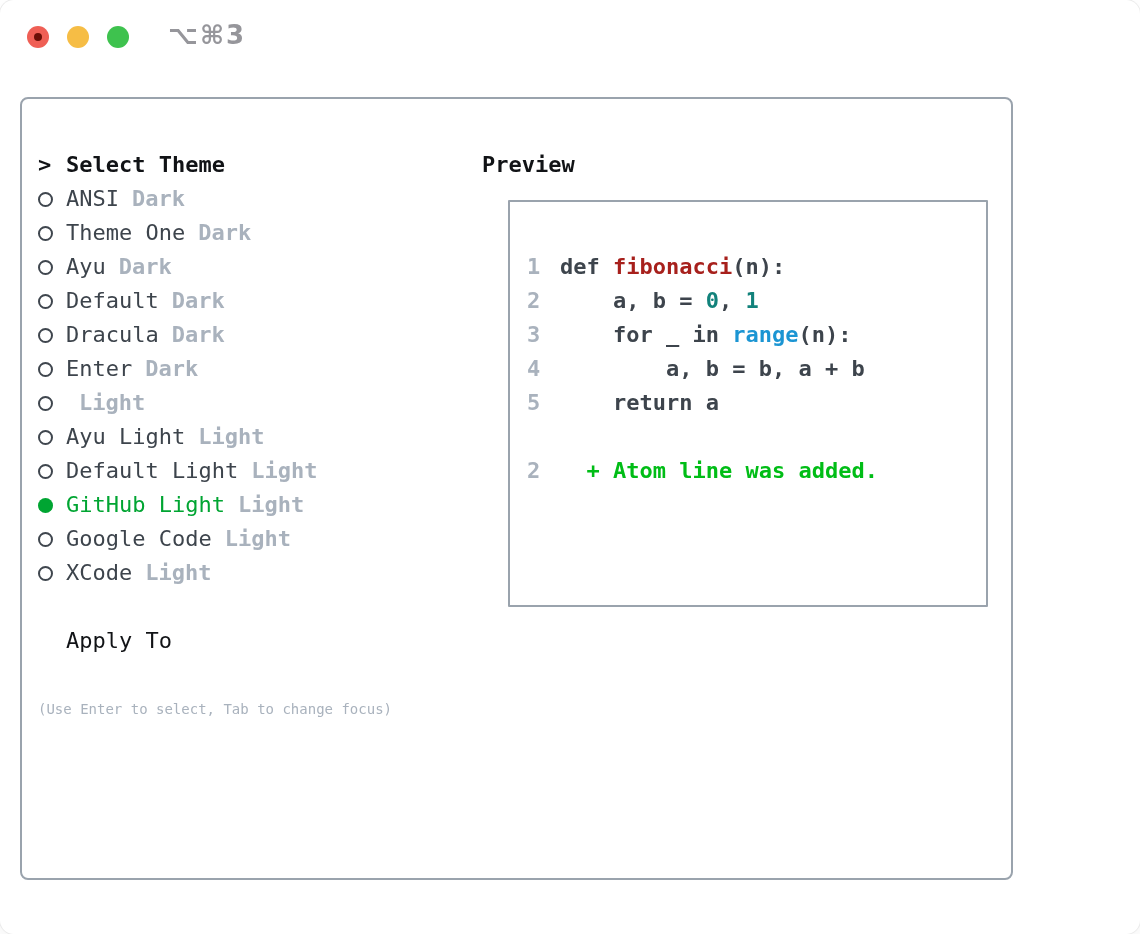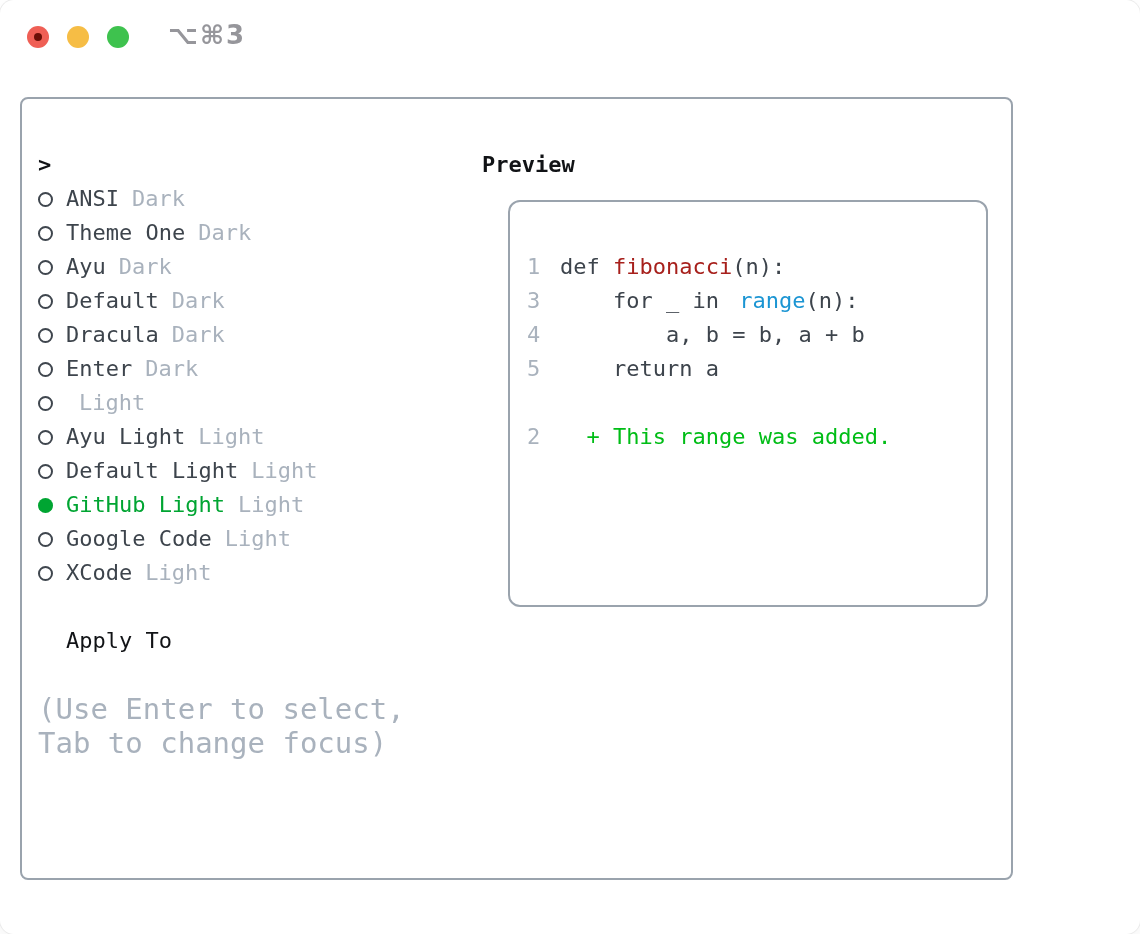--- a/index.html
+++ b/index.html
@@ -34,39 +34,40 @@
   .left-col{position:absolute;left:16px;top:49px;width:450px;font-size:22px;}
   .row{height:34px;line-height:34px;display:flex;align-items:center;white-space:pre;}
   .marker{width:28px;flex:0 0 28px;display:flex;align-items:center;}
   .ring{width:11px;height:11px;border:2px solid #3f464e;border-radius:50%;}
   .dot{width:15px;height:15px;border-radius:50%;background:var(--accent-green);}
   .title-row{font-weight:bold;color:var(--text-dark);}
   .caret{font-weight:bold;color:var(--text-dark);}
   .item-label{color:var(--item-text);}
   .row.selected .item-label{color:var(--accent-green);}
   .subtitle-label{color:var(--text-dark);}
-  .tag{color:var(--muted-gray);margin-left:13px;}
+  .tag{color:var(--muted-gray);margin-left:13px;font-weight:bold;}
   .blank{height:34px;}
-  .hint{width:430px;font-size:29px;line-height:34px;color:var(--muted-gray);}
+  .hint{width:430px;font-size:14px;line-height:34px;color:var(--muted-gray);}
   .preview-title{
     position:absolute;left:460px;top:49px;height:34px;line-height:34px;
     font-size:22px;font-weight:bold;color:var(--text-dark);
   }
   .preview-box{
     position:absolute;left:486px;top:101px;width:480px;height:407px;
-    border:2px solid var(--panel-border);border-radius:12px;box-sizing:border-box;
+    border:2px solid var(--panel-border);border-radius:1px;box-sizing:border-box;
     background:#fff;
+    font-weight:bold;
   }
   .code-lines{position:absolute;left:0;top:48px;right:0;}
   .code-line{height:34px;line-height:34px;font-size:22px;white-space:pre;padding-left:17px;}
   .lnum{display:inline-block;width:20px;margin-right:13px;color:var(--muted-gray);}
   .tok-plain{color:var(--code-default);}
   .tok-func{color:var(--func-red);}
   .tok-num{color:var(--number-teal);}
-  .tok-builtin{color:var(--builtin-blue);margin-left:7px;}
+  .tok-builtin{color:var(--builtin-blue);}
   .tok-context{color:var(--context-gray);}
   .tok-deleted{color:var(--deleted-red);}
   .tok-added{color:var(--added-green);}
 </style>
 </head>
 <body>
 
 <div class="window">
 
   <div class="traffic">
@@ -74,20 +75,21 @@
     <div class="light min"></div>
     <div class="light max"></div>
   </div>
   <div class="shortcut">⌥⌘3</div>
 
   <div class="panel">
 
     <div class="left-col">
       <div class="row title-row">
         <span class="marker"><span class="caret">&gt;</span></span>
+        <span>Select Theme</span>
       </div>
 
       <div id="theme-list">
           <div class="row"><span class="marker"><span class="ring"></span></span><span class="item-label">ANSI</span><span class="tag">Dark</span></div>
           <div class="row"><span class="marker"><span class="ring"></span></span><span class="item-label">Theme One</span><span class="tag">Dark</span></div>
           <div class="row"><span class="marker"><span class="ring"></span></span><span class="item-label">Ayu</span><span class="tag">Dark</span></div>
           <div class="row"><span class="marker"><span class="ring"></span></span><span class="item-label">Default</span><span class="tag">Dark</span></div>
           <div class="row"><span class="marker"><span class="ring"></span></span><span class="item-label">Dracula</span><span class="tag">Dark</span></div>
           <div class="row"><span class="marker"><span class="ring"></span></span><span class="item-label">Enter</span><span class="tag">Dark</span></div>
           <div class="row"><span class="marker"><span class="ring"></span></span><span class="tag">Light</span></div>
@@ -109,22 +111,23 @@
       <div class="blank"></div>
 
       <div class="hint">(Use Enter to select, Tab to change focus)</div>
     </div>
 
     <div class="preview-title">Preview</div>
 
     <div class="preview-box">
       <div class="code-lines" id="code-lines">
           <div class="code-line"><span class="lnum">1</span><span class="tok-plain">def </span><span class="tok-func">fibonacci</span><span class="tok-plain">(n):</span></div>
+          <div class="code-line"><span class="lnum">2</span><span class="tok-plain">    a, b = </span><span class="tok-num">0</span><span class="tok-plain">, </span><span class="tok-num">1</span></div>
           <div class="code-line"><span class="lnum">3</span><span class="tok-plain">    for _ in </span><span class="tok-builtin">range</span><span class="tok-plain">(n):</span></div>
           <div class="code-line"><span class="lnum">4</span><span class="tok-plain">        a, b = b, a + b</span></div>
           <div class="code-line"><span class="lnum">5</span><span class="tok-plain">    return a</span></div>
           <div class="code-line"><span class="lnum"></span></div>
-          <div class="code-line"><span class="lnum">2</span><span class="tok-added">  + This range was added.</span></div>
+          <div class="code-line"><span class="lnum">2</span><span class="tok-added">  + Atom line was added.</span></div>
         </div>
     </div>
 
   </div>
 </div>
 
 </body></html>

